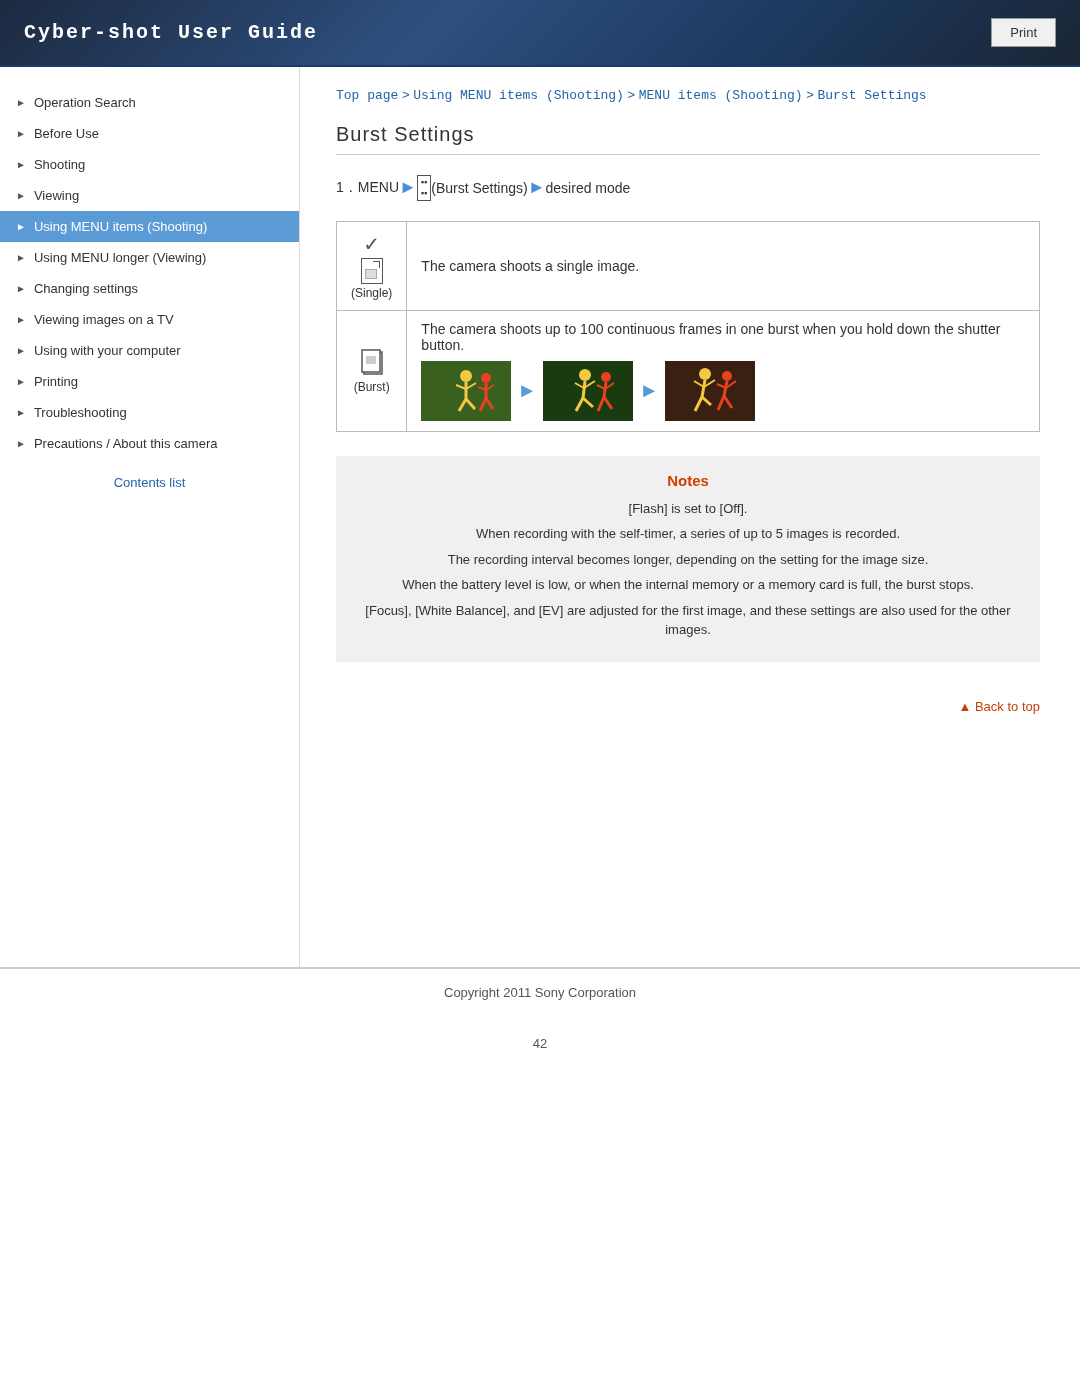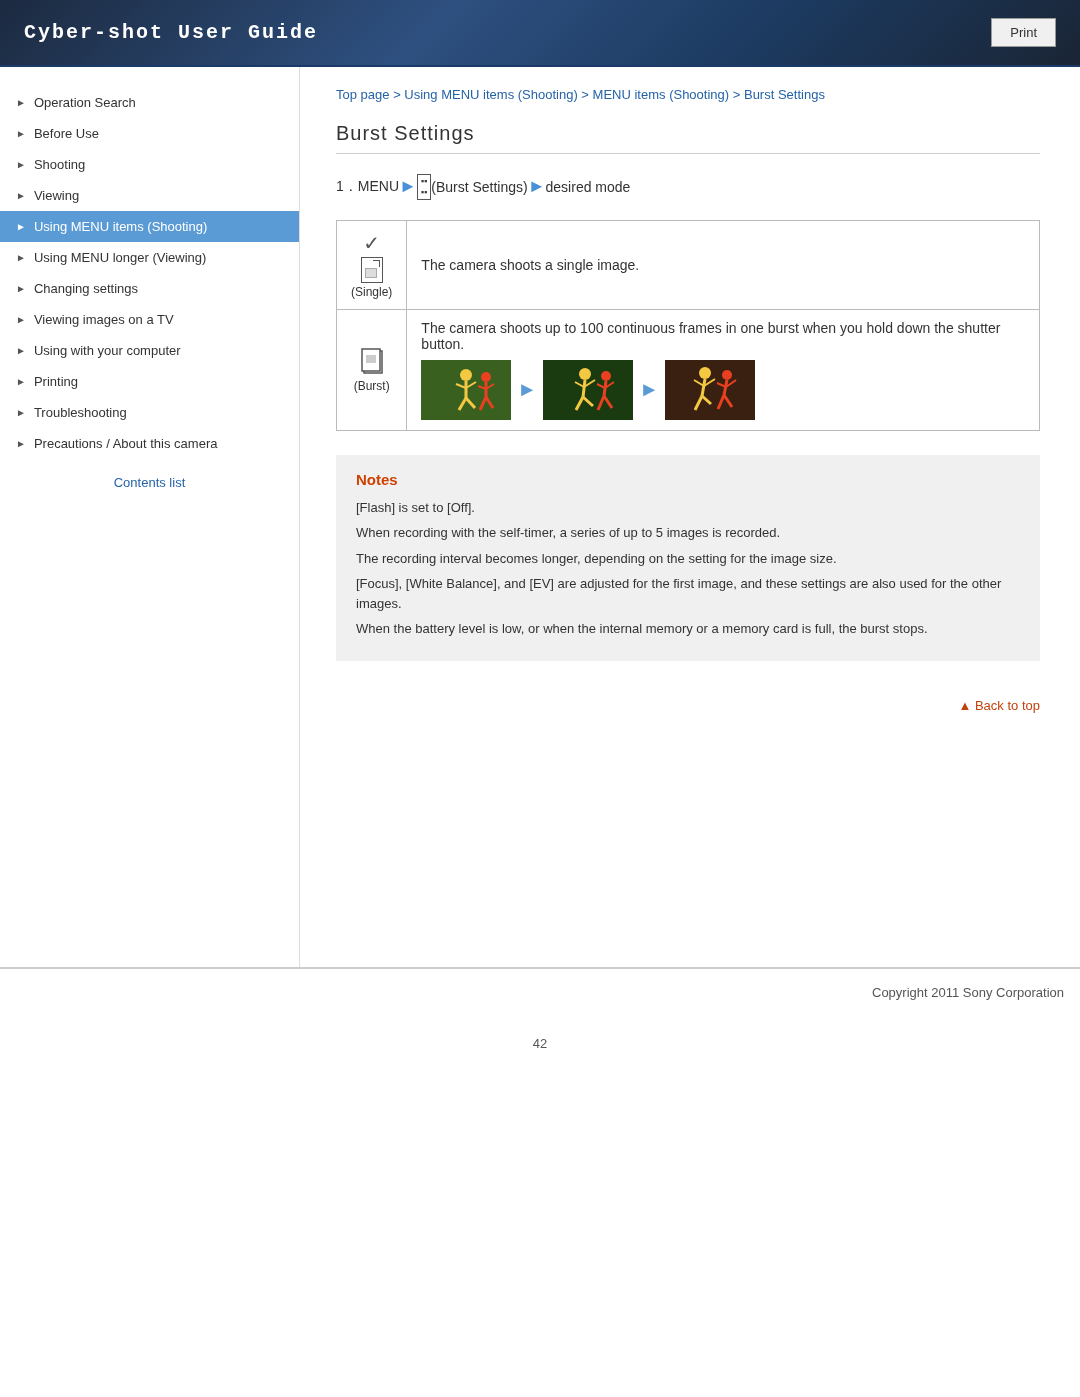--- a/index.html
+++ b/index.html
@@ -90,20 +90,21 @@
 
     
     .breadcrumb {
       color: #2563a8;
       font-size: 13px;
       margin-bottom: 20px;
     }
     .breadcrumb a {
       color: #2563a8;
       text-decoration: none;
+      font-family: Liberation Mono, monospace;
     }
     .breadcrumb span {
       color: #2563a8;
     }
 
     
     .page-title {
       font-size: 20px;
       font-weight: normal;
       color: #333;
@@ -185,20 +186,21 @@
       color: #5b9bd5;
       font-size: 20px;
       flex-shrink: 0;
     }
 
     
     .notes-section {
       background: #f0f0f0;
       padding: 16px 20px;
       margin-bottom: 24px;
+      text-align: center;
     }
     .notes-title {
       color: #d04000;
       font-size: 15px;
       font-weight: bold;
       margin-bottom: 10px;
     }
     .notes-list {
       list-style: none;
       padding: 0;
@@ -224,21 +226,21 @@
       color: #c2410c;
       font-size: 13px;
       text-decoration: none;
       cursor: pointer;
     }
 
     
     .footer {
       border-top: 1px solid #ccc;
       padding: 16px;
-      text-align: right;
+      text-align: center;
       font-size: 13px;
       color: #555;
     }
 
     
     .page-number {
       text-align: center;
       font-size: 13px;
       color: #555;
       margin-top: 20px;
@@ -433,22 +435,22 @@
         </tr>
       </tbody>
     </table>
 
     <div class="notes-section">
       <div class="notes-title">Notes</div>
       <ul class="notes-list">
         <li>[Flash] is set to [Off].</li>
         <li>When recording with the self-timer, a series of up to 5 images is recorded.</li>
         <li>The recording interval becomes longer, depending on the setting for the image size.</li>
+        <li>When the battery level is low, or when the internal memory or a memory card is full, the burst stops.</li>
         <li>[Focus], [White Balance], and [EV] are adjusted for the first image, and these settings are also used for the other images.</li>
-        <li>When the battery level is low, or when the internal memory or a memory card is full, the burst stops.</li>
       </ul>
     </div>
 
     <div class="back-to-top-row">
       <a class="back-to-top">▲ Back to top</a>
     </div>
 
   </div>
 </div>
 

